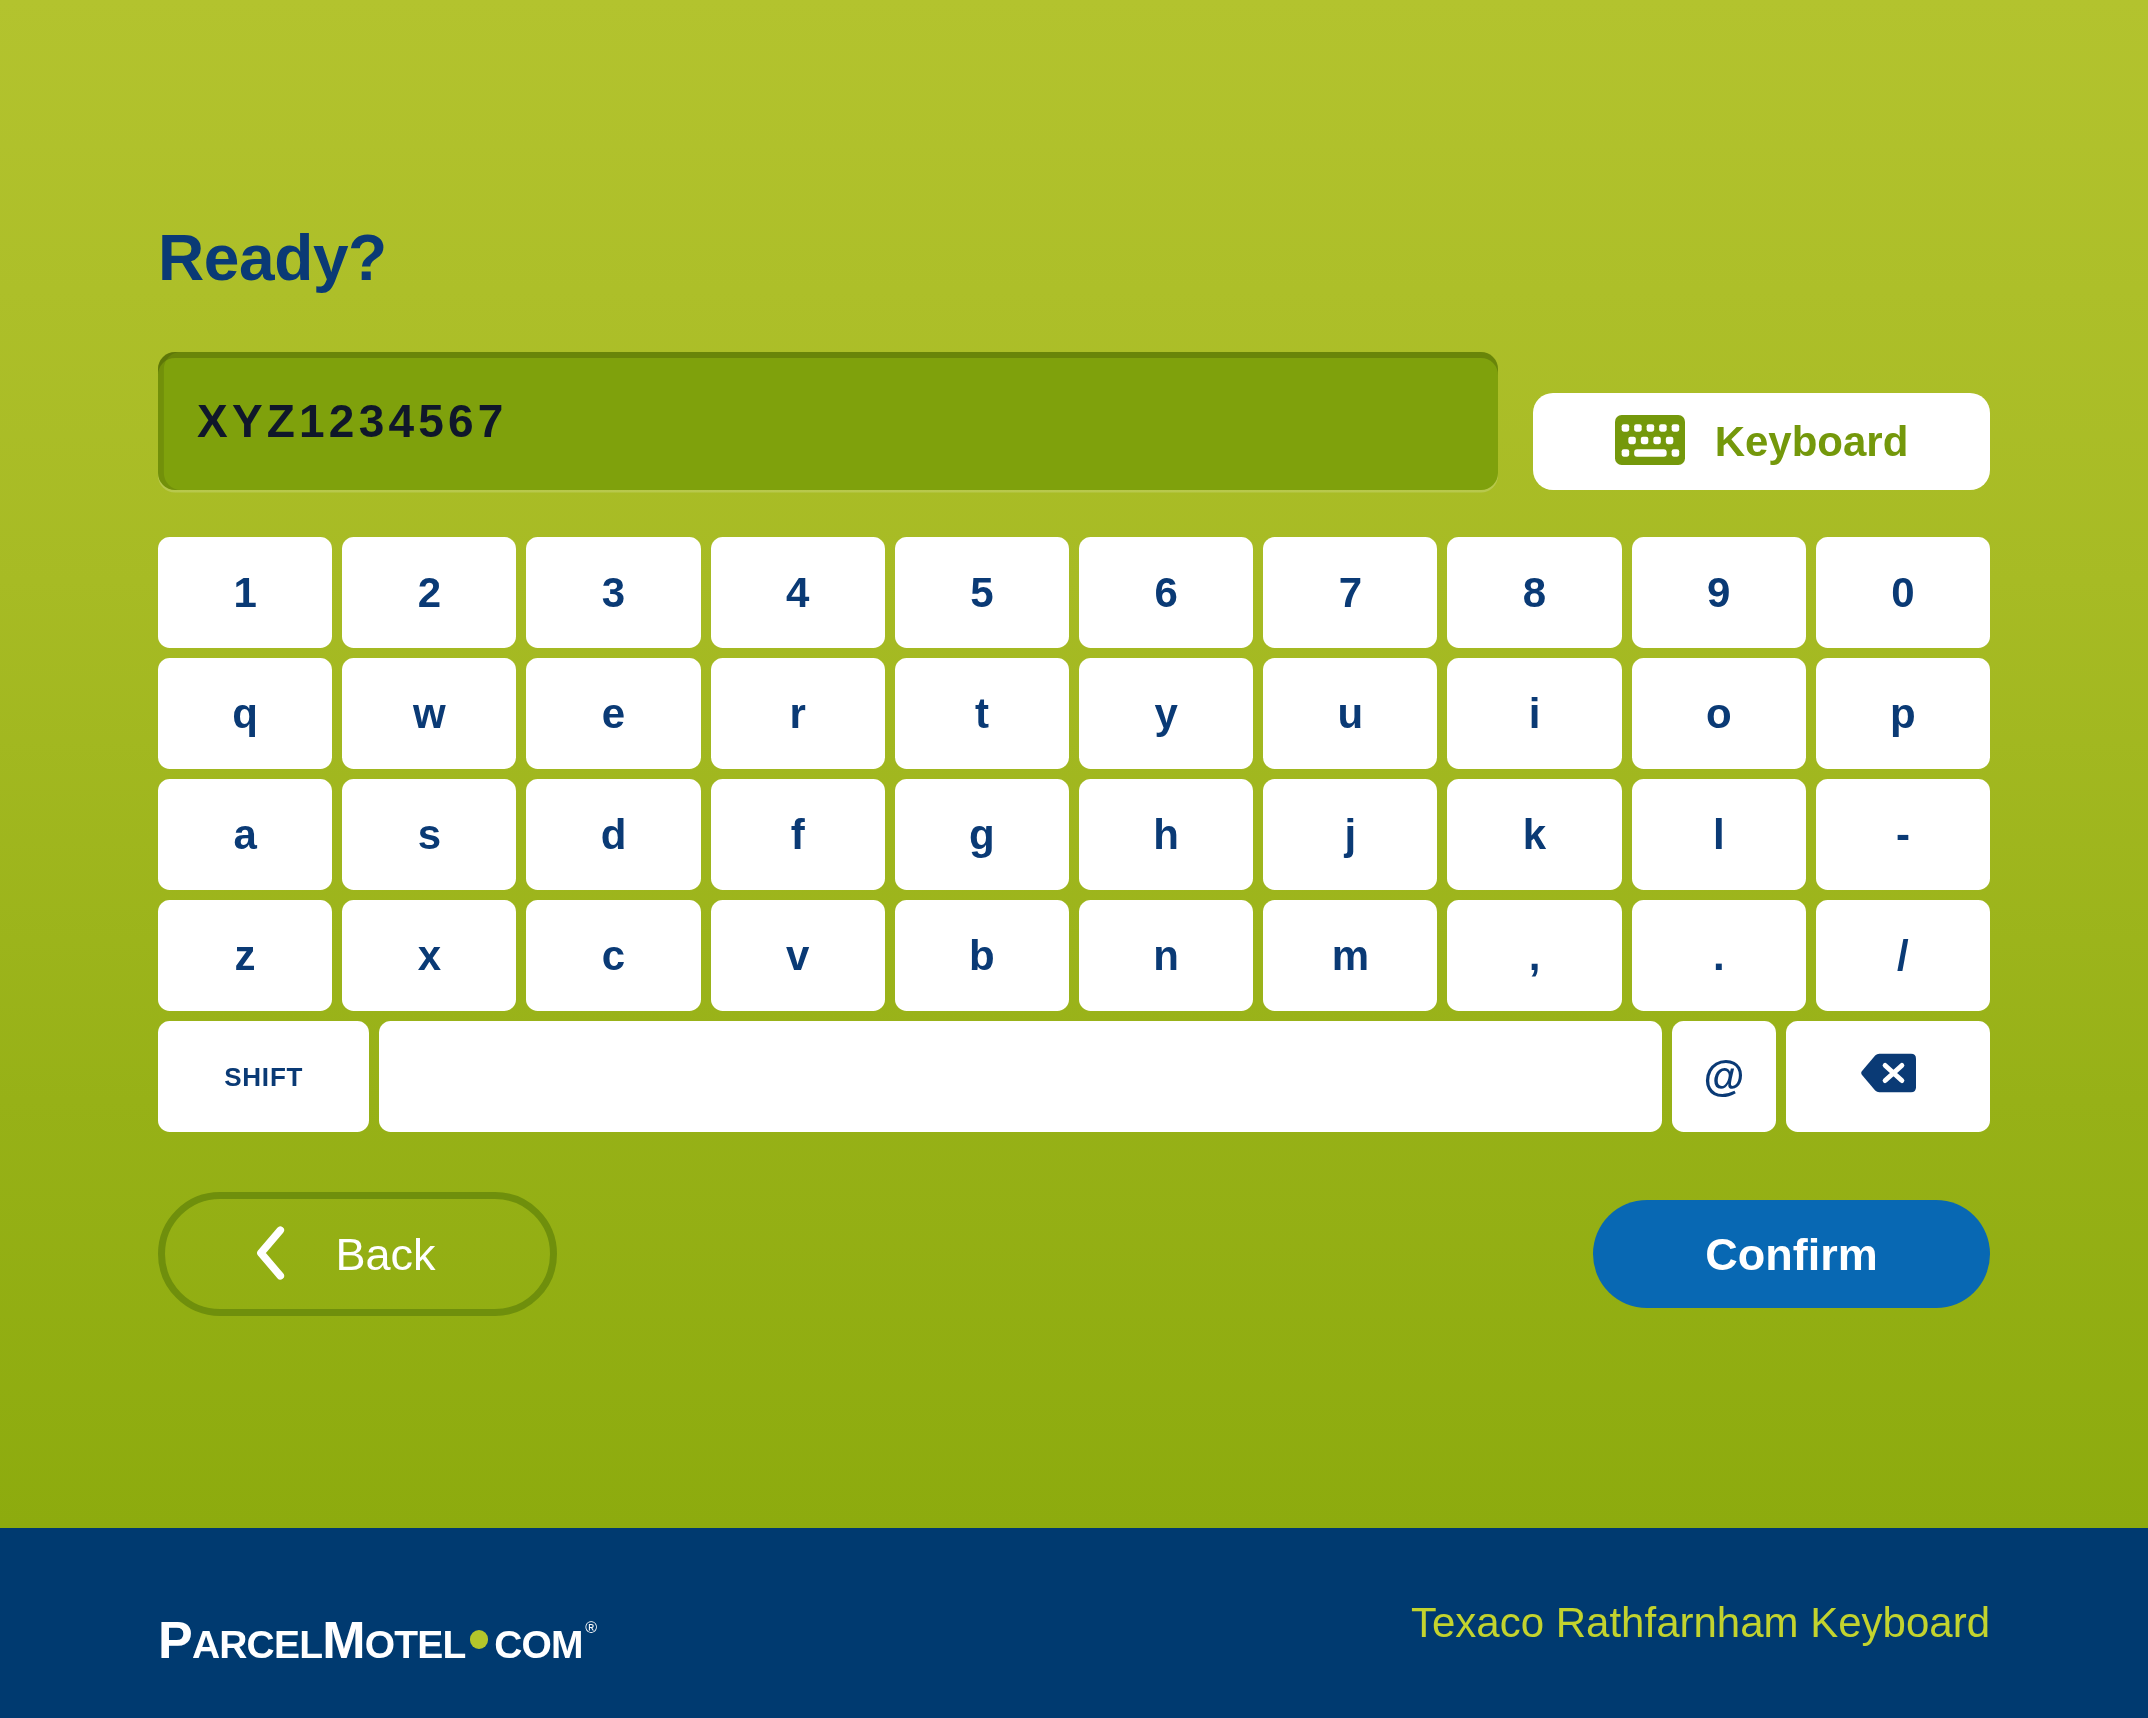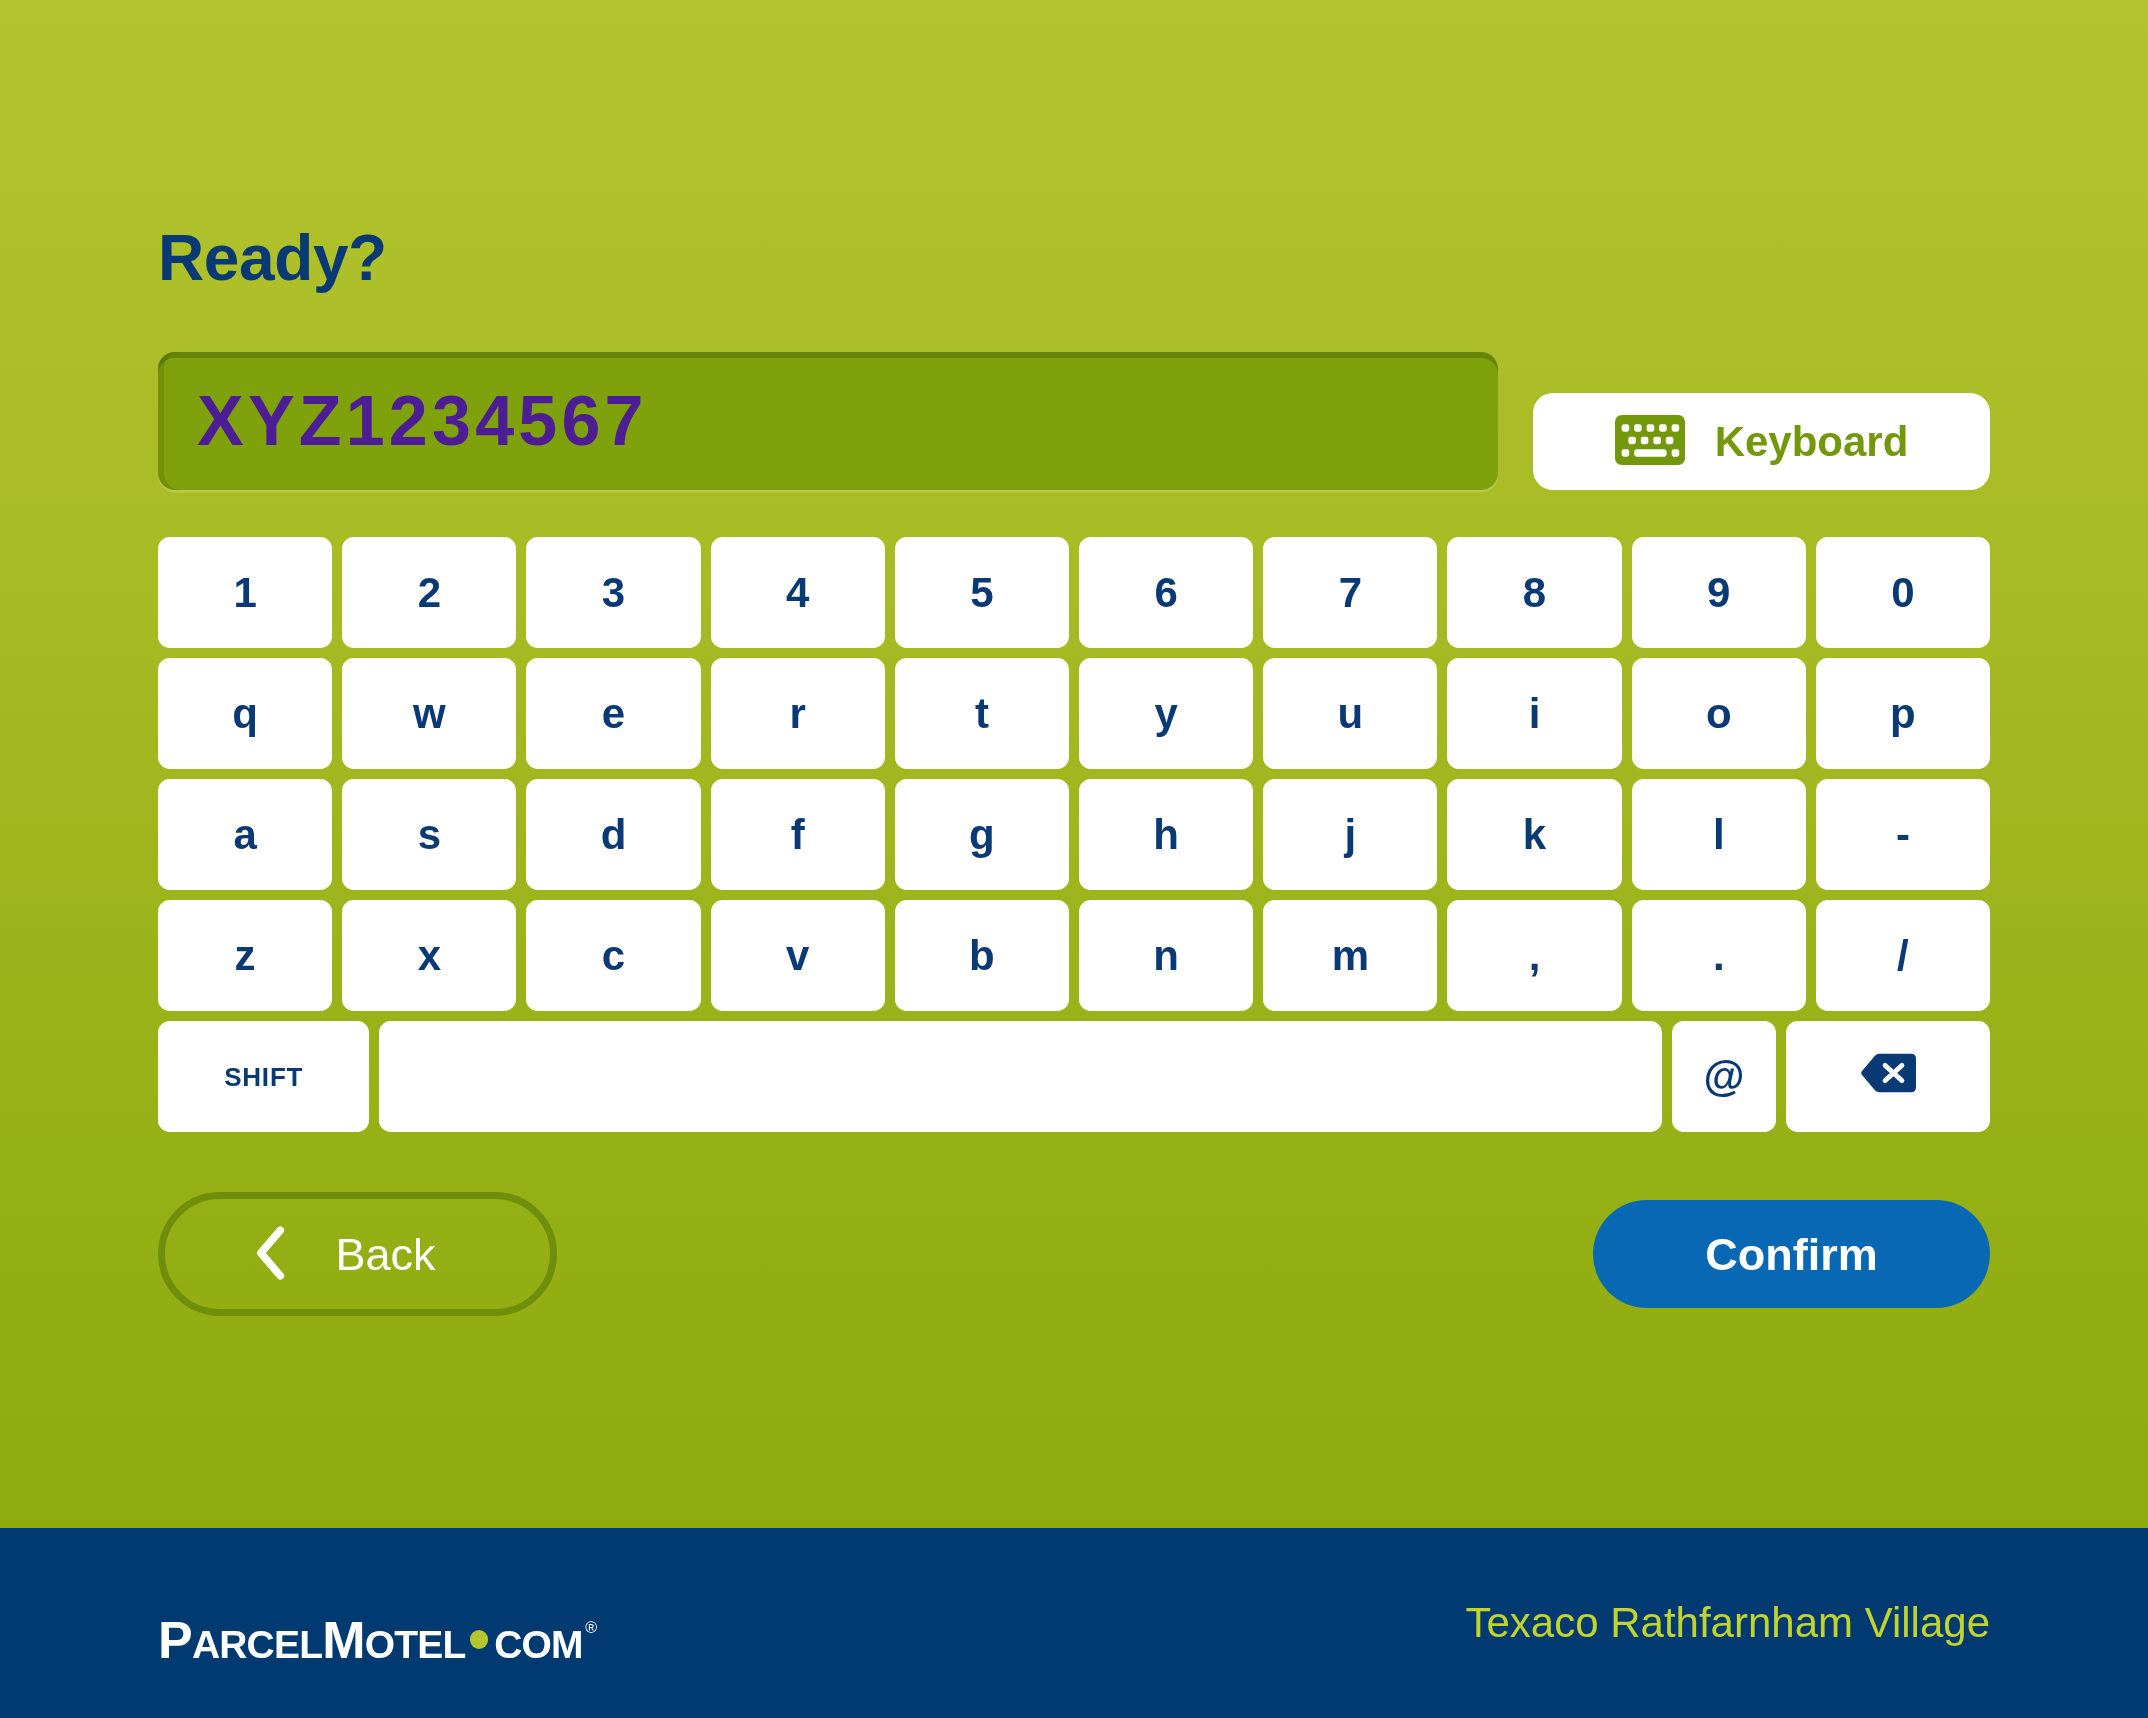--- a/index.html
+++ b/index.html
@@ -68,23 +68,23 @@
     background: #7fa10c;
     box-shadow: inset 0 5.9px 0 0 rgba(0,0,0,0.17),
                 inset 5.9px 0 0 0 rgba(0,0,0,0.10),
                 0 2.5px 0 0 rgba(255,255,255,0.18);
     display: flex;
     align-items: center;
     padding-left: 39px;
     box-sizing: border-box;
   }
   .code-value {
-    font-size: 70px;
-    font-weight: bold;
-    color: #4c1d95;
+    font-size: 46px;
+    font-weight: bold;
+    color: #0f172a;
     letter-spacing: 4.2px;
     line-height: 1;
   }
 
   .kb-button {
     width: 457px;
     border-radius: 20px;
     background: #ffffff;
     display: flex;
     align-items: center;
@@ -359,17 +359,17 @@
   <div class="footer">
     <div class="logo">
       <span class="logo-cap">P</span>
       <span class="logo-sm">ARCEL</span>
       <span class="logo-cap">M</span>
       <span class="logo-sm">OTEL</span>
       <span class="logo-dot"></span>
       <span class="logo-sm">COM</span>
       <span class="logo-reg">®</span>
     </div>
-    <div class="store-name">Texaco Rathfarnham Village</div>
+    <div class="store-name">Texaco Rathfarnham Keyboard</div>
   </div>
 
 </div>
 
 
 </body></html>

